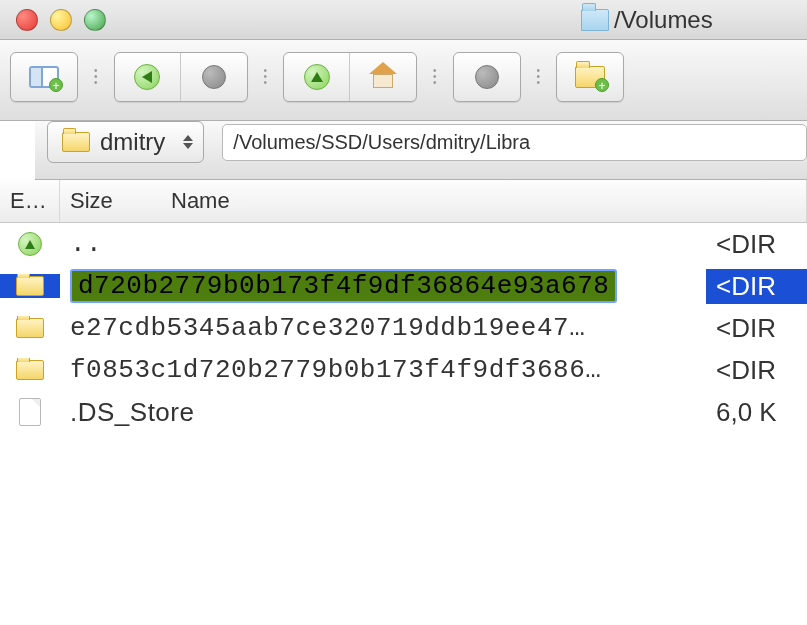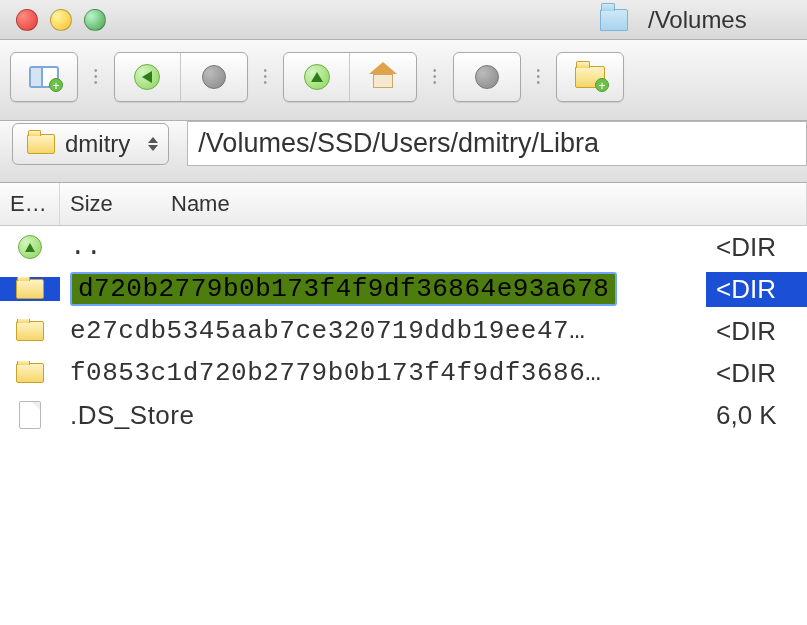--- a/index.html
+++ b/index.html
@@ -28,22 +28,22 @@
   }
   .tl {
     width: 22px; height: 22px; border-radius: 50%;
     border: 1px solid rgba(0,0,0,.25);
   }
   .tl-red { background: radial-gradient(circle at 30% 30%, #ff8a80, #e53935); }
   .tl-yellow { background: radial-gradient(circle at 30% 30%, #fff59d, #fbc02d); }
   .tl-green { background: radial-gradient(circle at 30% 30%, #b9f6ca, #43a047); }
   .title-content {
     position: absolute;
-    left: 600px; top: 0; height: 100%;
-    display: flex; align-items: center; gap: 20px;
+    left: 581px; top: 0; height: 100%;
+    display: flex; align-items: center; gap: 5px;
     font-size: 24px; color: #333;
   }
   .folder-glyph {
     width: 28px; height: 22px;
     background: linear-gradient(#cfe8f7, #a8d4ef);
     border: 1px solid #7fb4d6;
     border-radius: 2px 2px 0 0;
     position: relative;
   }
   .folder-glyph::before {
@@ -156,21 +156,21 @@
     width:14px; height:14px; border-radius:50%;
     background:#6cc04a; color:#fff; font-size:12px;
     line-height:14px; text-align:center;
     border:1px solid #4a9e2a;
   }
 
   .locationbar {
     background: linear-gradient(#f9f9f9, #dedede);
     border-bottom: 1px solid #b0b0b0;
     padding: 0 0 16px 12px;
-    display: flex; align-items: center; gap: 18px;
+    display: flex; align-items: center; gap: 18px; margin-left: 35px;
   }
   .dropdown-btn {
     display: flex; align-items:center; gap:10px;
     background: linear-gradient(#ffffff, #e8e8e8);
     border:1px solid #a9a9a9;
     border-radius:6px;
     padding: 6px 38px 6px 14px;
     font-size: 24px;
     position: relative;
   }
@@ -178,22 +178,22 @@
     position:absolute; right:10px; top:50%;
     transform: translateY(-50%);
     display:flex; flex-direction:column; gap:2px;
   }
   .chev-up { width:0;height:0;border-left:5px solid transparent;border-right:5px solid transparent;border-bottom:6px solid #555;}
   .chev-dn { width:0;height:0;border-left:5px solid transparent;border-right:5px solid transparent;border-top:6px solid #555;}
   .path-box {
     flex:1;
     background: #fff;
     border:1px solid #b8b8b8;
-    border-radius:0;
-    font-size: 27px;
+    border-radius:5px;
+    font-size: 20px;
     padding: 6px 10px;
     white-space: nowrap;
     overflow: hidden;
   }
 
   .content {
     background:#fff;
   }
   .header-row {
     display:flex;

